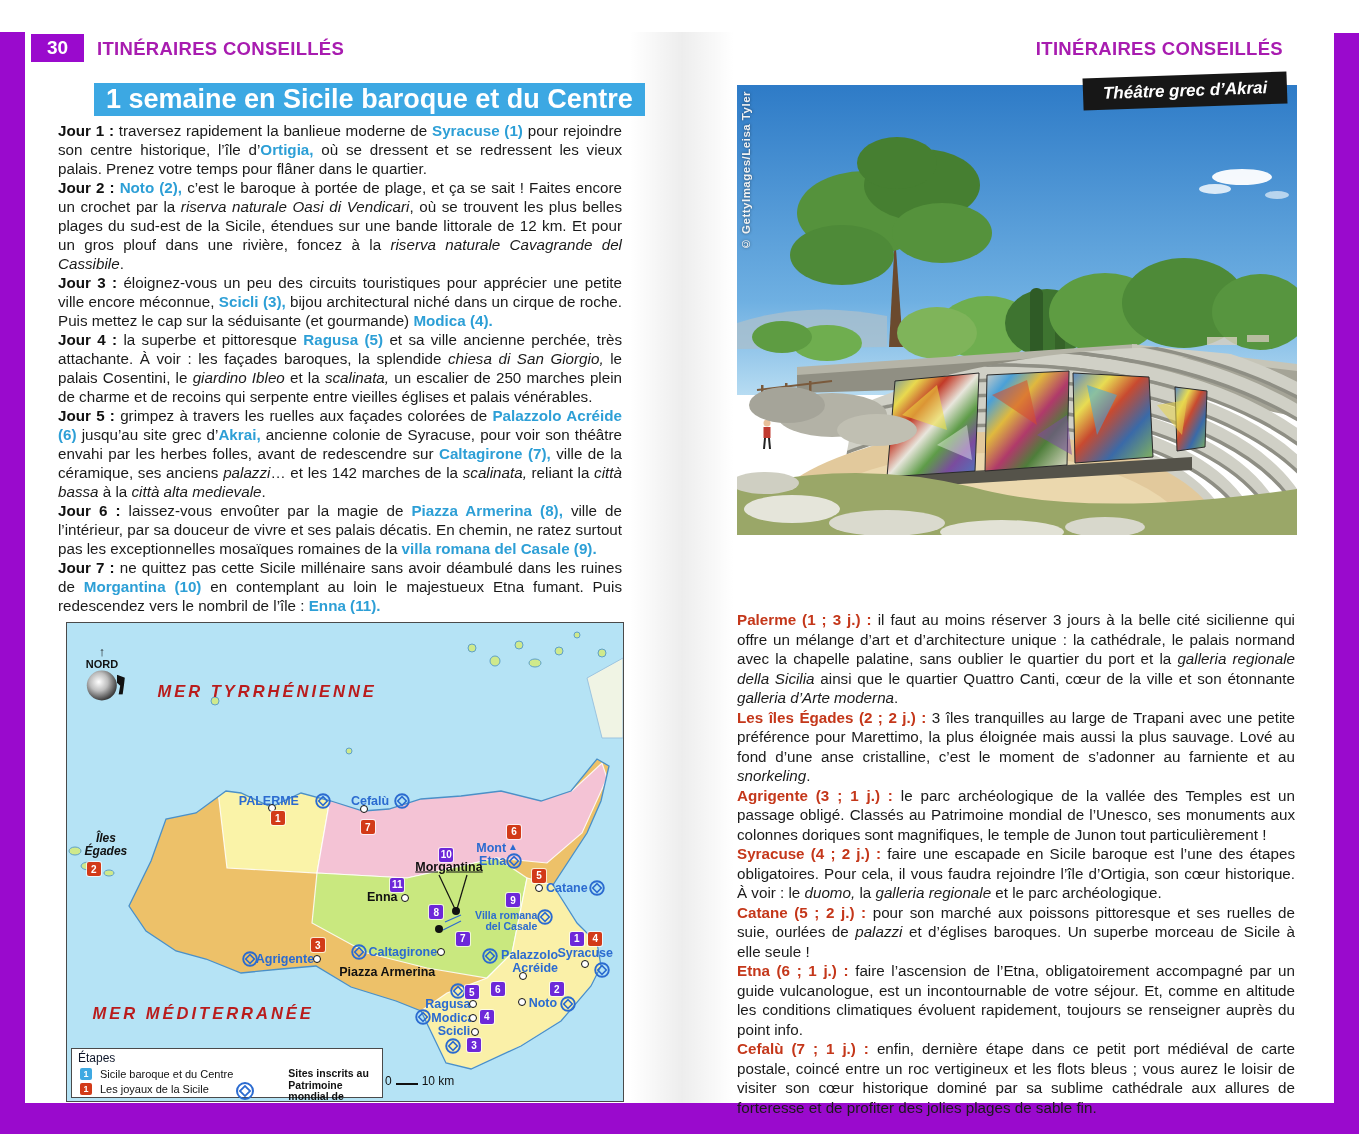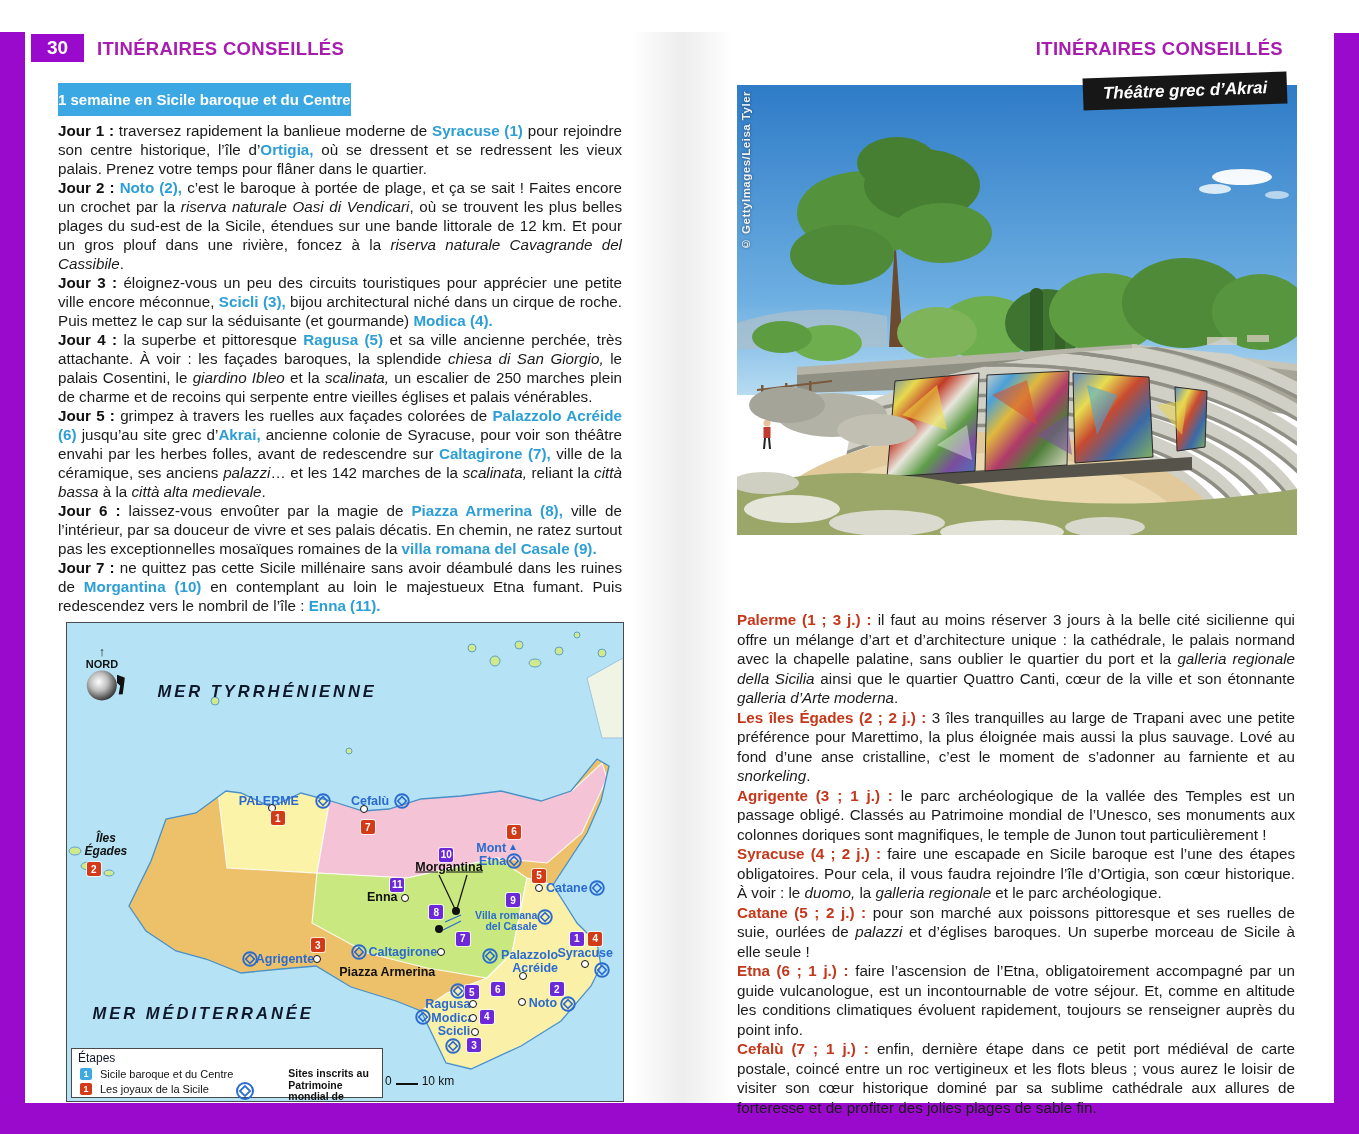--- a/index.html
+++ b/index.html
@@ -13,41 +13,41 @@
   .pagenum{position:absolute;background:#9a0acd;color:#fff;font-weight:bold;font-size:19px;
            display:flex;align-items:center;justify-content:center;}
   .pagenum-left{left:31px;top:34px;width:53px;height:28px;}
   .pagenum-right{left:1347px;top:33px;width:84px;height:29px;}
   .hdr-text{position:absolute;top:38px;font-weight:bold;font-size:18.5px;letter-spacing:.3px;color:#a81cb0;}
   .hdr-left{left:97px;}
   .hdr-right{right:76px;}
   .gutter{position:absolute;left:630px;top:32px;width:104px;height:1071px;
           background:linear-gradient(90deg,rgba(0,0,0,0) 0%,rgba(0,0,0,.07) 50%,rgba(0,0,0,0) 100%);}
   
-  .title-box{position:absolute;color:#fff;font-weight:bold;font-size:15px;padding:0 0;
-             display:inline-block;white-space:nowrap;}
+  .title-box{position:absolute;color:#fff;font-weight:bold;font-size:27px;padding:0 12px;
+             display:inline-block;white-space:nowrap;margin-left:36px;}
   .title-blue{left:58px;top:83px;height:33px;line-height:33px;background:#3ca8e3;}
   .title-red{left:736px;top:566px;height:34px;line-height:34px;background:#d23a18;}
   
   .bodycol{position:absolute;text-align:justify;}
   .bodycol-left{left:58px;top:121px;width:564px;font-size:15.2px;line-height:19px;}
   .bodycol-right{left:737px;top:610px;width:558px;font-size:15.2px;line-height:19.5px;}
   .para{margin:0;}
   .seg-p{color:#1a1a1a;}
   .seg-lead{font-weight:bold;color:#111;}
   .seg-blue{font-weight:bold;color:#2d9fd6;}
   .seg-red{font-weight:bold;color:#c4371a;}
   .seg-i{font-style:italic;color:#1a1a1a;}
   
   .map{position:absolute;left:66px;top:622px;width:556px;height:478px;border:1.5px solid #4a4a4a;
        background:#b5e3f5;overflow:hidden;}
   .map svg.geo{position:absolute;left:0;top:0;width:100%;height:100%;z-index:1;}
   .map-labels{position:absolute;left:0;top:0;width:100%;height:100%;z-index:2;}
   .m-item{position:absolute;transform:translate(-50%,-50%);white-space:pre-line;text-align:center;}
-  .m-sea{color:#0f172a;font-style:italic;font-weight:bold;font-size:16.5px;letter-spacing:3px;white-space:nowrap;}
+  .m-sea{color:#b91c1c;font-style:italic;font-weight:bold;font-size:16.5px;letter-spacing:3px;white-space:nowrap;}
   .m-city{color:#2b6bd0;font-weight:bold;font-size:12.5px;line-height:13px;text-align:right;}
   .m-small{font-size:10.5px;line-height:11px;}
   .m-cityblack{color:#111;font-weight:bold;font-size:12.5px;line-height:13px;}
   .m-region{color:#111;font-weight:bold;font-style:italic;font-size:12px;line-height:13px;}
   .m-underline{text-decoration:underline;}
   .m-num{width:14px;height:14px;border-radius:2px;color:#fff;font-weight:bold;font-size:10px;
          display:flex;align-items:center;justify-content:center;box-shadow:0 0 0 1px rgba(255,255,255,.7);}
   .m-num-blue{background:#6d28d9;}
   .m-num-red{background:#d23a18;}
   .m-dot{width:8px;height:8px;border-radius:50%;background:#fff;border:1.5px solid #111;box-sizing:border-box;}

